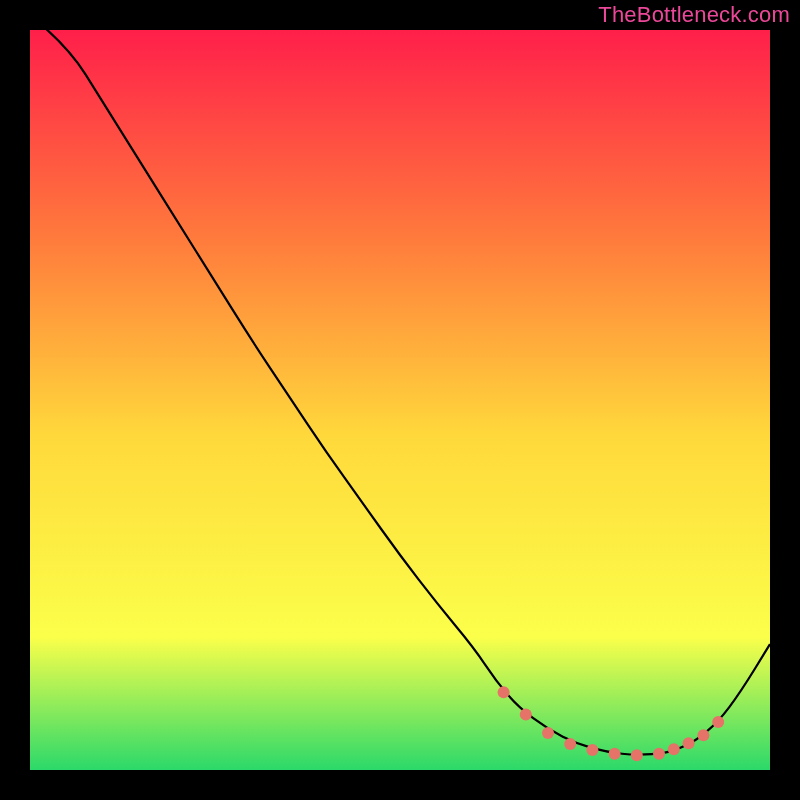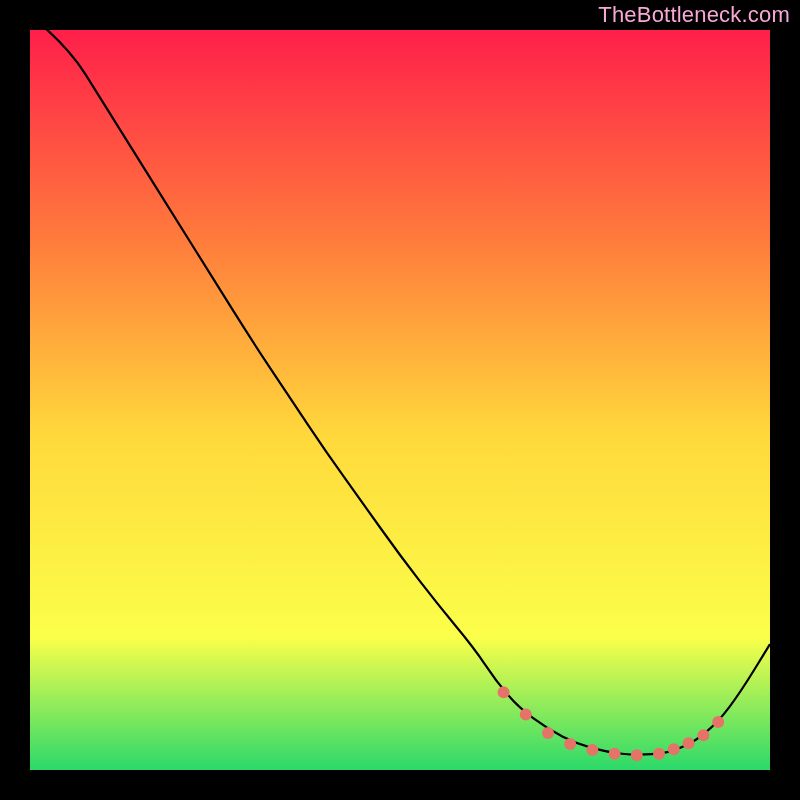--- a/index.html
+++ b/index.html
@@ -14,21 +14,21 @@
   .frame {
     position: relative;
     width: 800px;
     height: 800px;
     background: #000;
   }
   .watermark {
     position: absolute;
     top: 2px;
     right: 10px;
-    color: #f9a8d4;
+    color: #ec4899;
     font-size: 22px;
     font-weight: 500;
     letter-spacing: 0.2px;
     z-index: 10;
     margin-left: 36px;
   }
   .plot-area {
     position: absolute;
     left: 30px;
     top: 30px;

